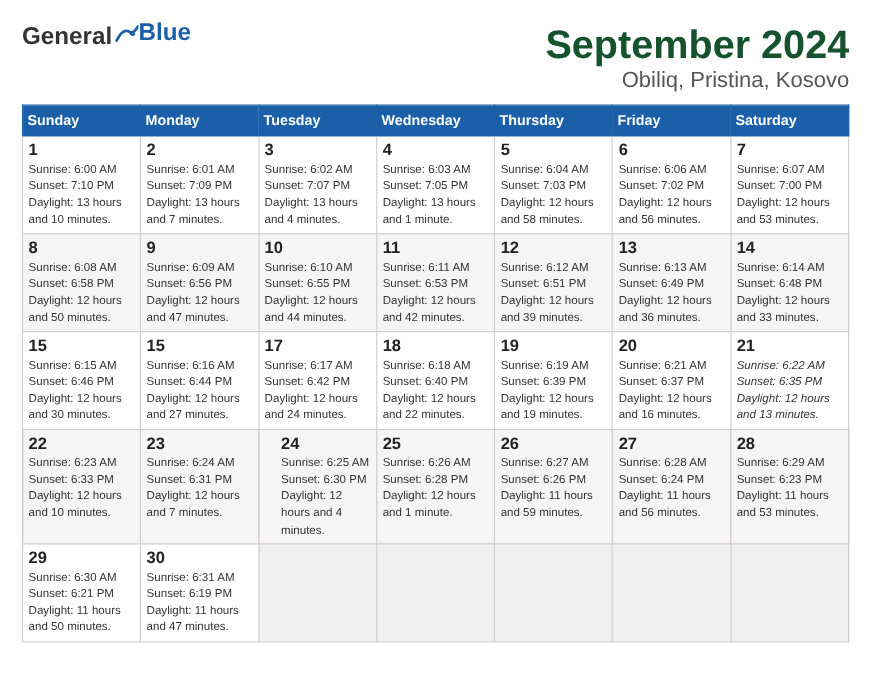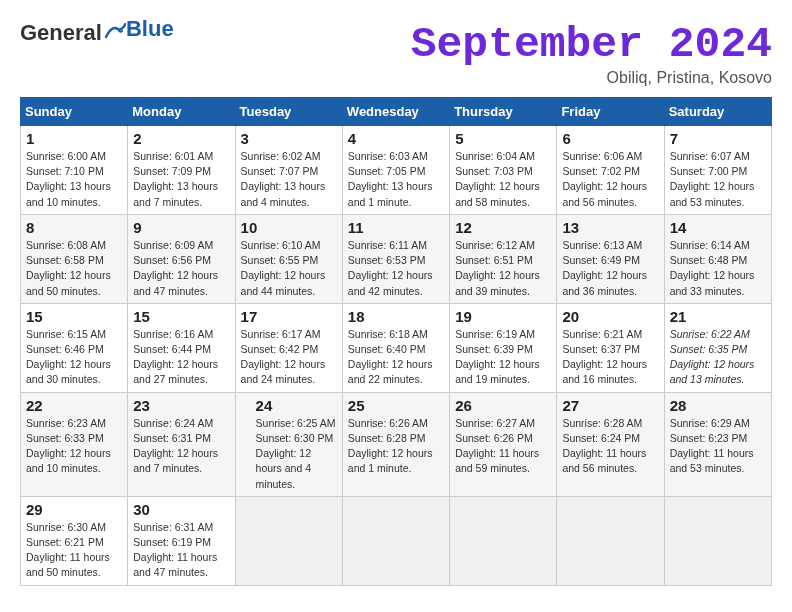--- a/index.html
+++ b/index.html
@@ -18,27 +18,26 @@
     }
     .logo {
       display: flex;
       flex-direction: row;
       align-items: flex-start;
     }
     .title-section {
       text-align: right;
     }
     .month-title {
-      font-size: 43px;
+      font-size: 36px;
       font-weight: bold;
-      color: #6d28d9;
-      font-family: Liberation Mono, monospace;
+      color: #14532d;
     }
     .subtitle {
-      font-size: 16px;
+      font-size: 20px;
       color: #555;
     }
     table {
       width: 100%;
       border-collapse: collapse;
       font-size: 11px;
     }
     thead tr th {
       background-color: #1a5fa8;
       color: #fff;

